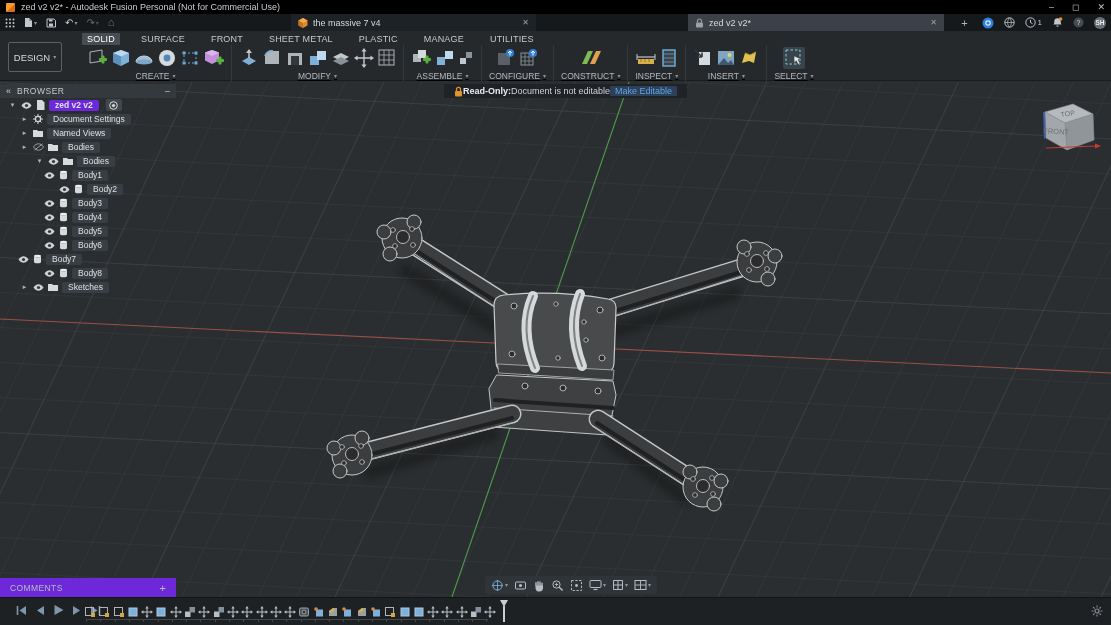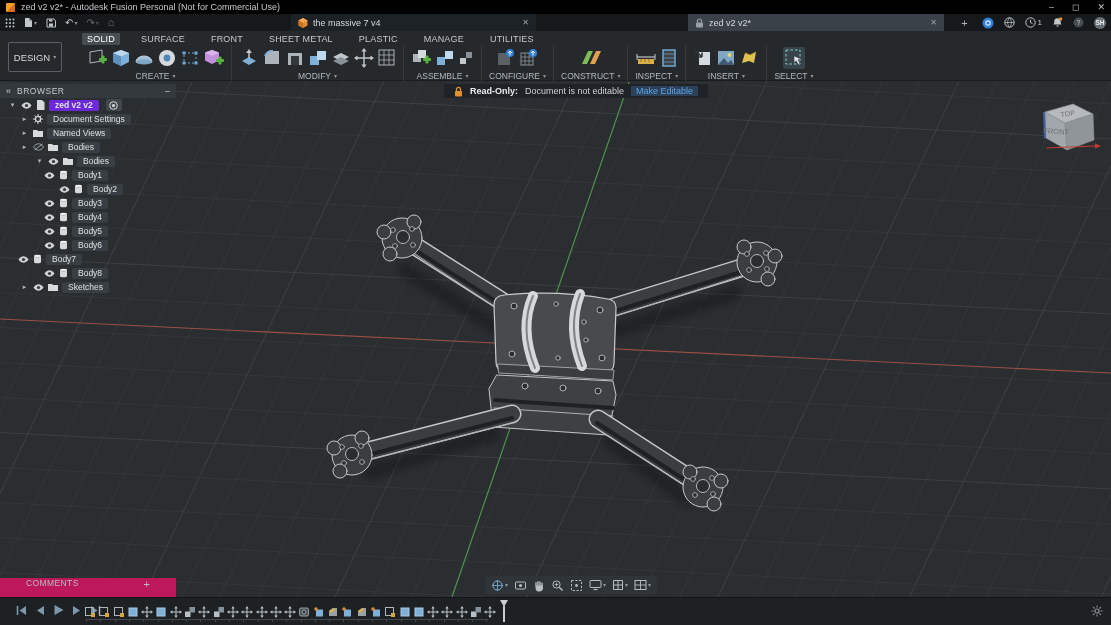--- a/index.html
+++ b/index.html
@@ -29,21 +29,21 @@
   .acct .ai{display:flex;align-items:center;gap:2px;color:#c2c7cb;font-size:8px;}
   .avatar{width:12px;height:12px;border-radius:50%;background:#687077;color:#e8eaec;font-size:6.5px;display:flex;align-items:center;justify-content:center;font-weight:bold;}
 
   
   .ribbon{position:absolute;left:0;top:31px;width:100%;height:50px;background:#26292c;border-bottom:1px solid #191c1e;}
   .design-btn{position:absolute;left:8px;top:11px;width:54px;height:30px;border:1px solid #5a6065;border-radius:2px;display:flex;align-items:center;justify-content:center;gap:3px;color:#d5d8da;font-size:9.5px;}
   .rtabs{position:absolute;left:82px;top:1px;display:flex;gap:16px;align-items:center;height:13px;}
   .rtab{font-size:9px;color:#c3c8cc;padding:1px 5px;letter-spacing:.2px;white-space:nowrap;}
   .rtab.active{background:#474d52;color:#fff;border-radius:1px;}
   .rgroups{position:absolute;left:80px;top:14px;display:flex;height:36px;}
-  .rgroup{display:flex;flex-direction:column;align-items:center;justify-content:flex-start;padding:0 7px;border-right:1px solid #36393c;}
+  .rgroup{display:flex;flex-direction:column;align-items:center;justify-content:flex-start;padding:0 7px;border-right:1px solid #36393c;text-decoration:underline;}
   .rgroup:last-child{border-right:none;}
   .ricons{display:flex;align-items:center;gap:3px;height:25px;}
   .rlabel{font-size:8.5px;color:#b2b8bd;display:flex;gap:3px;align-items:center;margin-top:1px;white-space:nowrap;}
   .ricons svg{display:block;}
   .sel-hi{background:#39434c;border-radius:2px;padding:1px;}
 
   
   .canvas{position:absolute;left:0;top:82px;width:1111px;height:515px;background:#2b2e30;overflow:hidden;}
   .scene{position:absolute;left:0;top:0;}
 
@@ -53,30 +53,30 @@
   .b-head .b-title{letter-spacing:.5px;font-size:8.5px;}
   .b-head .b-min{margin-left:auto;color:#c6cacd;}
   .b-row{height:14px;display:flex;align-items:center;gap:4px;}
   .pill{background:#383e43;border-radius:2px;padding:1px 6px;line-height:1;display:flex;align-items:center;height:11px;font-size:8.5px;}
   .pill.root{background:#6d28d9;font-weight:bold;}
   .chev{width:9px;color:#aeb4b9;font-size:7px;text-align:center;}
   .b-ico{display:flex;align-items:center;}
   .radio-pill{background:#41474d;border-radius:2px;height:12px;width:16px;display:flex;align-items:center;justify-content:center;margin-left:3px;}
 
   
-  .banner{position:absolute;left:444px;top:2px;height:14px;display:flex;align-items:center;gap:7px;background:#1f2327;padding:0 10px;}
+  .banner{position:absolute;left:444px;top:2px;height:14px;display:flex;align-items:center;background:#1f2327;padding:0 10px;}
   .banner .b-lab{font-size:9px;font-weight:bold;color:#e9ebec;}
   .banner .b-msg{font-size:9px;color:#cdd1d4;}
   .banner .b-act{font-size:9px;color:#5ea3e8;background:#2c4057;padding:0 5px;border-radius:1px;}
 
   
   .viewcube{position:absolute;right:8px;top:10px;width:72px;height:66px;}
 
   
-  .comments{position:absolute;left:0;bottom:0;width:176px;height:19px;background:#be185d;display:flex;padding:0 26px;}
+  .comments{position:absolute;left:0;bottom:0;width:176px;height:19px;background:#6d28d9;display:flex;align-items:center;padding:0 10px;}
   .comments .c-lab{font-size:8.5px;color:#b8bdc1;letter-spacing:.4px;}
   .comments .c-add{margin-left:auto;color:#b8bdc1;font-size:11px;}
 
   
   .navbar{position:absolute;left:485px;bottom:3px;height:18px;background:#2f3438;border-radius:3px;display:flex;align-items:center;padding:0 6px;gap:6px;}
   .nb{display:flex;align-items:center;gap:1px;}
   .nb svg{display:block;}
 
   
   .timeline{position:absolute;left:0;top:597px;width:100%;height:28px;background:#1e2124;border-top:1px solid #121416;}

